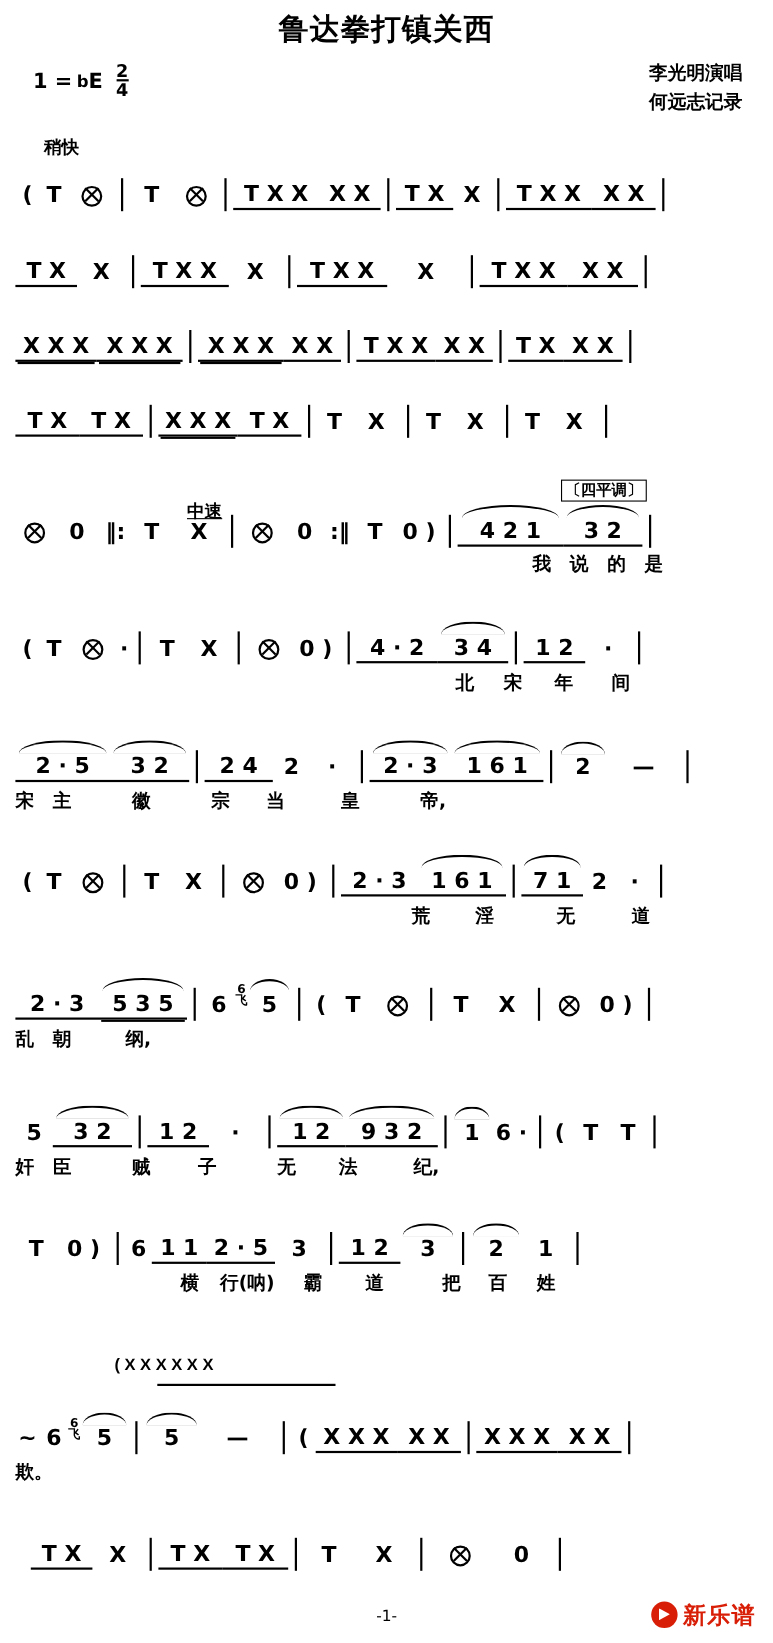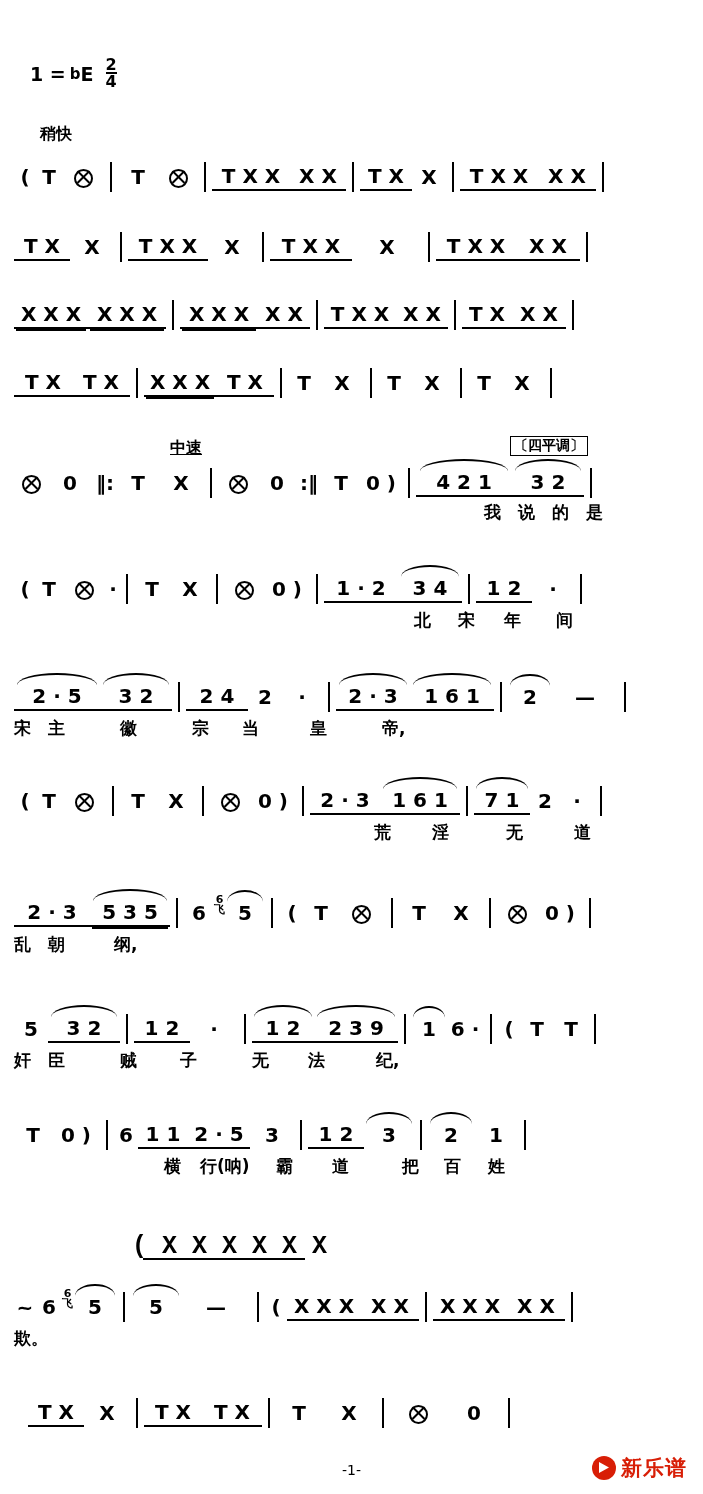--- a/index.html
+++ b/index.html
@@ -207,21 +207,26 @@
     font-size: 21px;
     color: #d81e06;
     letter-spacing: 1px;
   }
 </style>
 </head>
 <body>
 
 <div class="page">
 
-
+  <div class="title">鲁达拳打镇关西</div>
+
+  <div class="credits">
+    <div>李光明演唱</div>
+    <div>何远志记录</div>
+  </div>
 
   <div class="keysig">
     <span>1 =</span>
     <span class="flat">b</span>
     <span class="eee">E</span>
     <span class="meter">
       <span class="num">2</span>
       <span class="den">4</span>
     </span>
   </div>
@@ -296,21 +301,21 @@
       <span class="bar"></span>
       <span class="cell" style="width:32px">T</span>
       <span class="cell" style="width:44px">X</span>
       <span class="bar"></span>
       <span class="cell" style="width:32px">T</span>
       <span class="cell" style="width:44px">X</span>
       <span class="bar"></span>
     </div>
   </div>
 
-  <div class="tempo" style="top:438px;left:170px;text-decoration:underline;">中速</div>
+  <div class="tempo" style="top:455px;left:170px;text-decoration:underline;">中速</div>
   <div class="section-label" style="top:436px;left:510px;">
     <span class="label-box">〔四平调〕</span>
   </div>
 
   <div class="line" style="top:466px;">
     <div class="notes">
       <span class="cell" style="width:34px"><span class="rest-circle"></span></span>
       <span class="cell" style="width:44px">0</span>
       <span class="cell" style="width:26px">‖:</span>
       <span class="cell" style="width:40px">T</span>
@@ -341,21 +346,21 @@
       <span class="cell" style="width:26px">T</span>
       <span class="cell" style="width:44px"><span class="rest-circle"></span></span>
       <span class="cell" style="width:14px">·</span>
       <span class="bar"></span>
       <span class="cell" style="width:36px">T</span>
       <span class="cell" style="width:40px">X</span>
       <span class="bar"></span>
       <span class="cell" style="width:40px"><span class="rest-circle"></span></span>
       <span class="cell" style="width:46px">0 )</span>
       <span class="bar"></span>
-      <span class="cell u1" style="width:74px">1 · 2</span>
+      <span class="cell u1" style="width:74px">4 · 2</span>
       <span class="cell tie u1" style="width:64px">3 4</span>
       <span class="bar"></span>
       <span class="cell u1" style="width:56px">1 2</span>
       <span class="cell" style="width:42px">·</span>
       <span class="bar"></span>
     </div>
     <div class="lyr" style="top:36px;">
       <span style="width:400px"></span>
       <span style="width:44px">北</span>
       <span style="width:46px">宋</span>
@@ -449,21 +454,21 @@
 
   <div class="line" style="top:1012px;">
     <div class="notes">
       <span class="cell" style="width:34px">5</span>
       <span class="cell tie u1" style="width:72px">3 2</span>
       <span class="bar"></span>
       <span class="cell u1" style="width:56px">1 2</span>
       <span class="cell" style="width:48px">·</span>
       <span class="bar"></span>
       <span class="cell tie u1" style="width:62px">1 2</span>
-      <span class="cell tie u1" style="width:84px">2 3 9</span>
+      <span class="cell tie u1" style="width:84px">9 3 2</span>
       <span class="bar"></span>
       <span class="cell tie" style="width:34px">1</span>
       <span class="cell" style="width:38px">6 ·</span>
       <span class="bar"></span>
       <span class="cell" style="width:22px">(</span>
       <span class="cell" style="width:34px">T</span>
       <span class="cell" style="width:34px">T</span>
       <span class="bar"></span>
     </div>
     <div class="lyr" style="top:36px;">
@@ -499,21 +504,21 @@
       <span style="width:36px">横</span>
       <span style="width:76px">行(呐)</span>
       <span style="width:56px">霸</span>
       <span style="width:70px">道</span>
       <span style="width:42px">把</span>
       <span style="width:44px">百</span>
       <span style="width:60px">姓</span>
     </div>
   </div>
 
-  <div style="position:absolute;top:1232px;left:132px;font-family:Liberation Mono, monospace;font-weight:bold;font-size:25px;">( X X X X X X</div>
+  <div style="position:absolute;top:1232px;left:104px;font-family:Liberation Sans, sans-serif;font-weight:bold;font-size:15px;">( X X X X X X</div>
   <div style="position:absolute;top:1258px;left:143px;width:162px;border-bottom:2px solid #000;"></div>
 
   <div class="line" style="top:1290px;">
     <div class="notes">
       <span class="cell" style="width:22px">~</span>
       <span class="cell" style="width:26px">6</span>
       <span class="grace6">6<br>飞</span>
       <span class="cell tie" style="width:44px">5</span>
       <span class="bar"></span>
       <span class="cell tie" style="width:50px">5</span>

